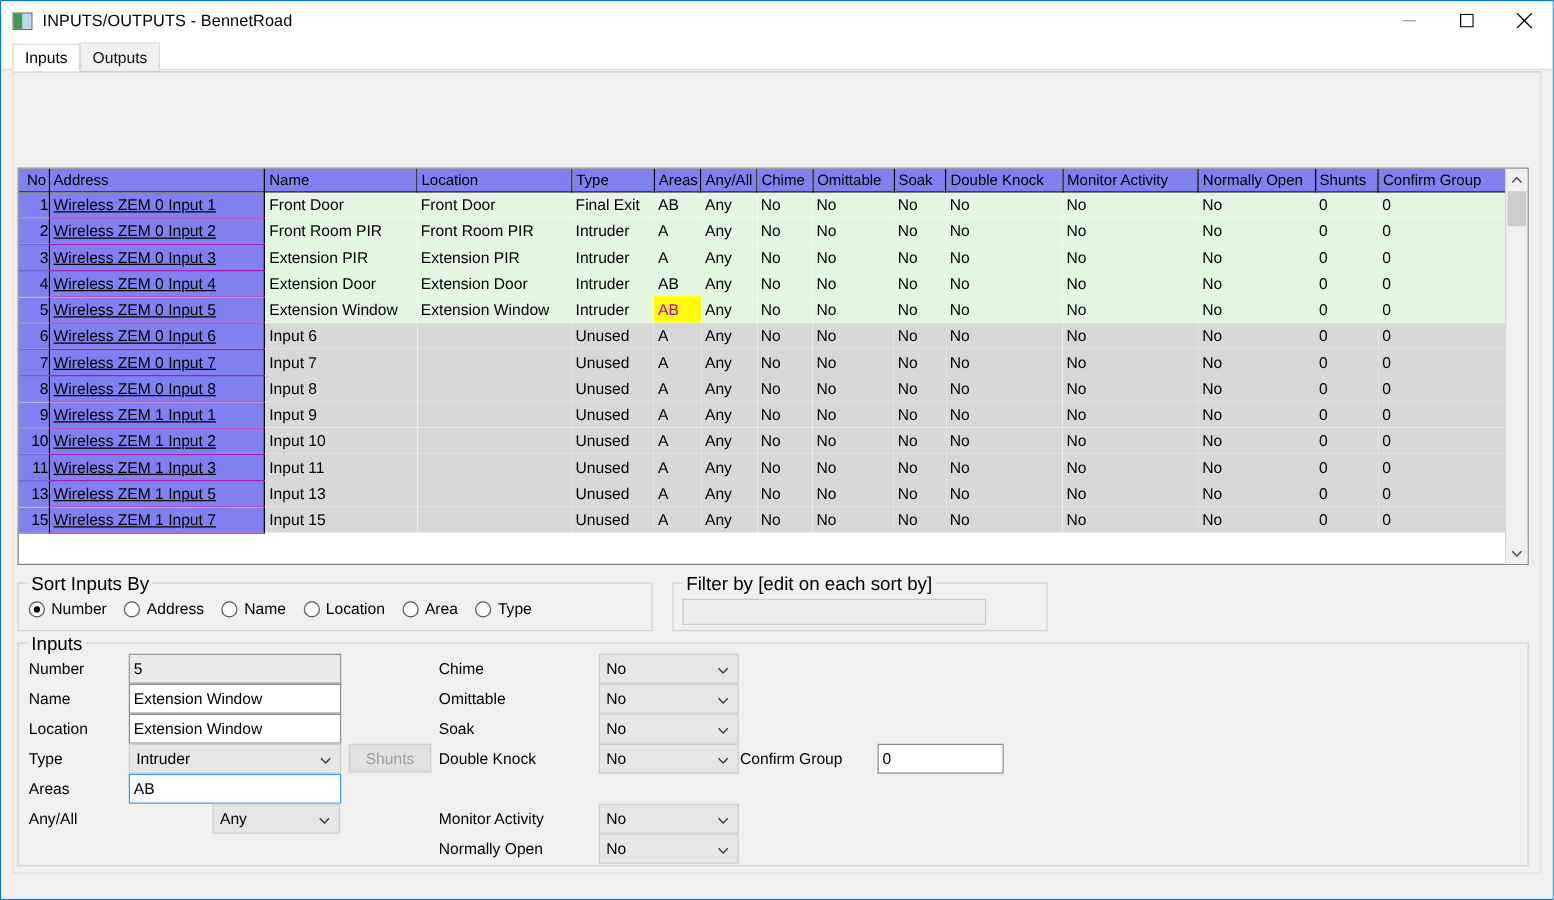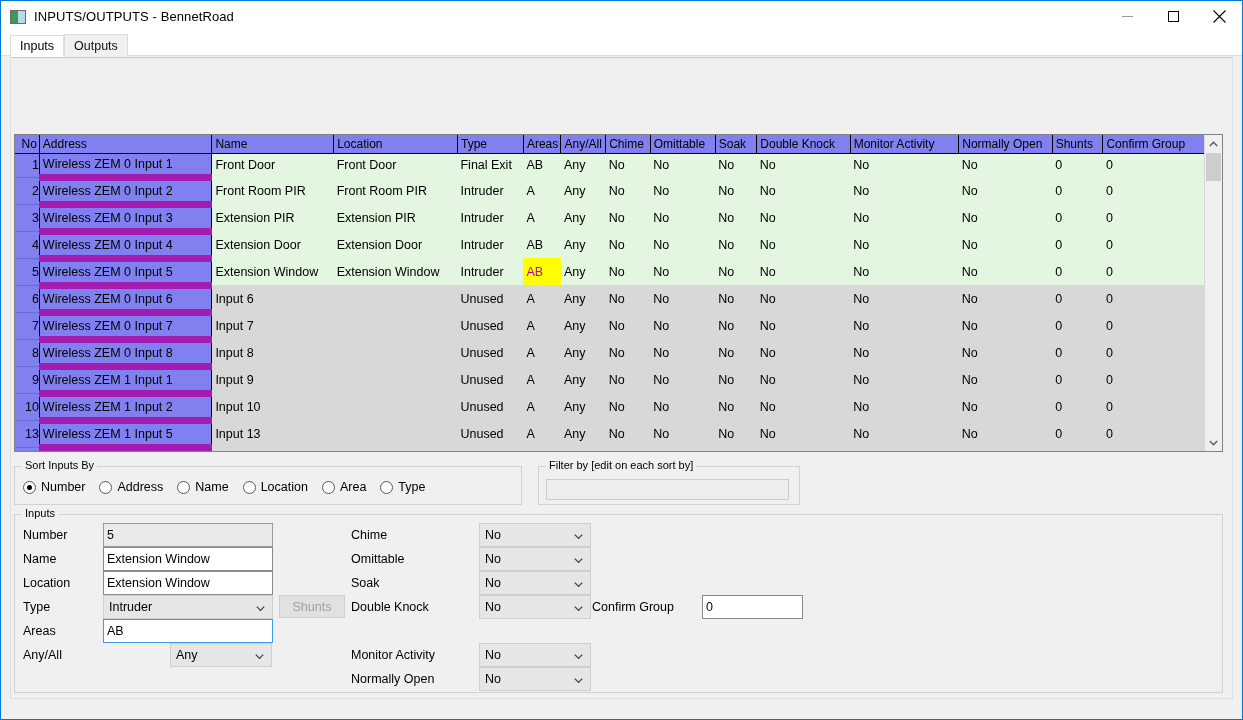--- a/index.html
+++ b/index.html
@@ -165,21 +165,22 @@
   td.c-no {
     background: #8080f0 !important;
     text-align: right;
     padding-right: 3px; padding-left: 0;
     border-right: 1px solid #000;
     border-bottom: 1px solid #6a6ad6;
   }
   td.c-addr {
     background: #8080f0 !important;
     border-right: 1px solid #000;
-    border-bottom: 7px solid #a21caf;
+    border-bottom: 1px solid #a21caf;
+    text-decoration: underline;
   }
   td.hl {
     background: #ffff00 !important;
     color: #c000c0;
   }
   
   #grid-sb {
     width: 17px;
     flex: 0 0 17px;
     background: #f0f0f0;
@@ -203,25 +204,25 @@
   .groupbox {
     position: absolute;
     box-sizing: border-box;
     border: 1px solid #d2d2d2;
   }
   .groupbox > .gb-title {
     position: absolute;
     top: -8px; left: 7px;
     background: #f0f0f0;
     padding: 0 3px;
-    font-size: 11px;
+    font-size: 15px;
     color: #000;
   }
   #sortbox { left: 13px; top: 410px; width: 508px; height: 39px; }
-  #filterbox { left: 537px; top: 410px; width: 262px; height: 39px; }
+  #filterbox { left: 537px; top: 410px; width: 300px; height: 39px; }
   #inputsbox { left: 13px; top: 458px; width: 1209px; height: 179px; }
 
   
   .radio-row {
     position: absolute;
     left: 8px; top: 13px;
     display: flex;
     align-items: center;
   }
   .radio {
@@ -556,20 +557,37 @@
                 <td>No</td>
                 <td>No</td>
                 <td>No</td>
                 <td>No</td>
                 <td>No</td>
                 <td>No</td>
                 <td>0</td>
                 <td>0</td>
               </tr>
               <tr class="r-unused">
+                <td class="c-no">11</td>
+                <td class="c-addr">Wireless ZEM 1 Input 3</td>
+                <td>Input 11</td>
+                <td></td>
+                <td>Unused</td>
+                <td>A</td>
+                <td>Any</td>
+                <td>No</td>
+                <td>No</td>
+                <td>No</td>
+                <td>No</td>
+                <td>No</td>
+                <td>No</td>
+                <td>0</td>
+                <td>0</td>
+              </tr>
+              <tr class="r-unused">
                 <td class="c-no">13</td>
                 <td class="c-addr">Wireless ZEM 1 Input 5</td>
                 <td>Input 13</td>
                 <td></td>
                 <td>Unused</td>
                 <td>A</td>
                 <td>Any</td>
                 <td>No</td>
                 <td>No</td>
                 <td>No</td>

